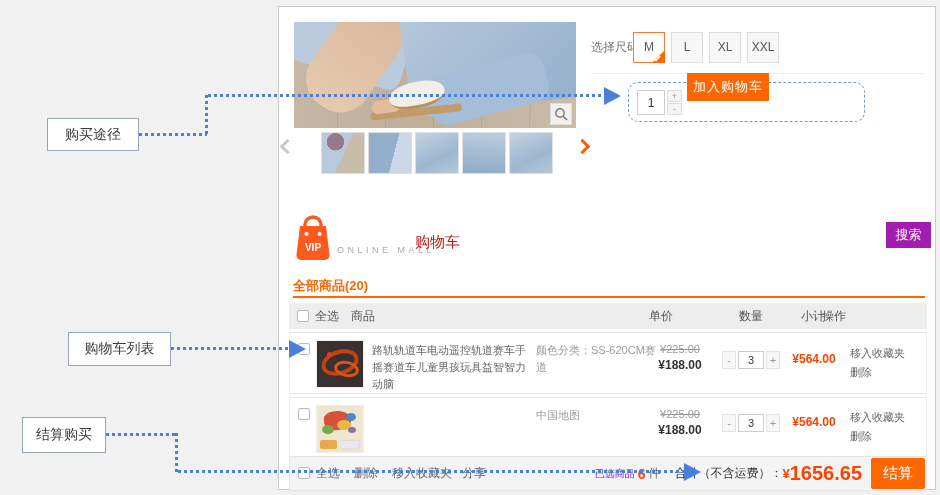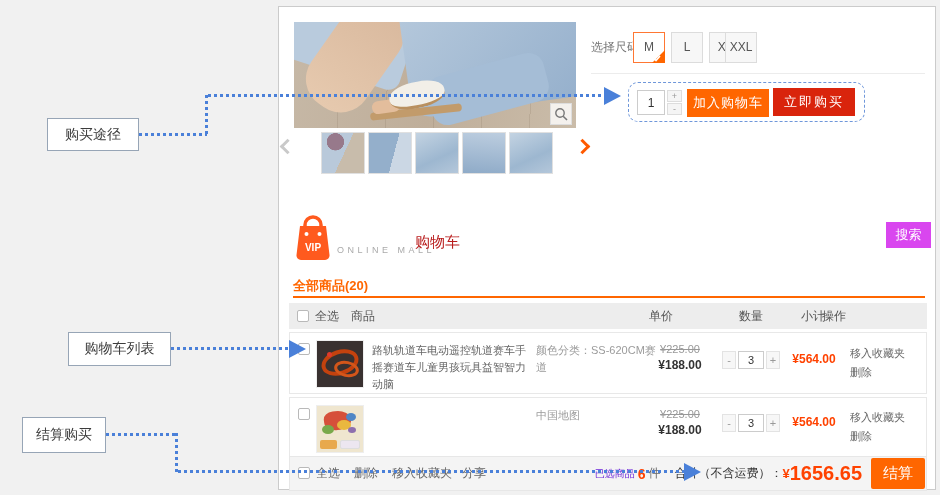--- a/index.html
+++ b/index.html
@@ -27,31 +27,31 @@
   
   .size-label { position:absolute; left:312px; top:32px; font-size:12px; color:#757575; }
   .size-btn { position:absolute; top:25px; width:32px; height:31px; background:#f7f7f7; border:1px solid #dcdcdc; color:#555; font-size:12px; text-align:center; line-height:29px; cursor:pointer; }
   .size-on { background:#fff; border:1px solid #ff7733; position:absolute; }
   .size-on::after { content:''; position:absolute; right:-1px; bottom:-1px; width:0; height:0; border-left:13px solid transparent; border-bottom:13px solid #ff6600; }
   .size-check { position:absolute; right:0; bottom:-1px; z-index:2; }
   .top-divider { position:absolute; left:312px; top:66px; width:334px; border-top:1px solid #ececec; }
   .blue-rect { position:absolute; left:349px; top:75px; width:237px; height:40px; border:1px dashed #6f97da; border-radius:10px; }
   .qty-box { position:absolute; left:358px; top:83px; width:28px; height:25px; border:1px solid #ccc; text-align:center; font-size:12px; color:#333; background:#fff; }
   .spin { position:absolute; left:388px; width:15px; height:12px; background:#f5f5f5; border:1px solid #ddd; font-size:9px; color:#999; text-align:center; line-height:10px; cursor:pointer; }
-  .btn-cart { position:absolute; left:408px; top:82px; width:82px; height:28px; background:#ff6600; color:#fff; border:none; font-size:13px; letter-spacing:1px; cursor:pointer; font-family:inherit; }
+  .btn-cart { position:absolute; left:408px; top:66px; width:82px; height:28px; background:#ff6600; color:#fff; border:none; font-size:13px; letter-spacing:1px; cursor:pointer; font-family:inherit; }
   .btn-buy  { position:absolute; left:494px; top:81px; width:82px; height:28px; background:#d9240c; color:#fff; border:none; font-size:13px; letter-spacing:2px; cursor:pointer; font-family:inherit; }
   .tip { position:absolute; left:350px; top:124px; font-size:11px; color:#a3a3a3; }
 
   
   .brand-title { position:absolute; left:57px; top:211px; font-size:21px; font-weight:bold; color:#2b2b2b; letter-spacing:1px; }
   .brand-sub { position:absolute; left:58px; top:238px; font-size:9px; color:#aaa; letter-spacing:3.5px; }
   .page-name { position:absolute; left:136px; top:226px; font-size:15px; color:#b91c1c; }
   .search-input { position:absolute; left:347px; top:215px; width:260px; height:26px; border:1px solid #ff6600; padding:0 6px; font-size:10px; color:#333; outline:none; font-family:inherit; }
   .search-input::placeholder { color:#b8b8b8; }
-  .search-btn { position:absolute; left:607px; top:215px; width:45px; height:26px; background:#d946ef; color:#fff; border:none; font-size:13px; cursor:pointer; font-family:inherit; }
+  .search-btn { position:absolute; left:607px; top:215px; width:45px; height:26px; background:#a21caf; color:#fff; border:none; font-size:13px; cursor:pointer; font-family:inherit; }
 
   
   .sec-title { position:absolute; left:14px; top:270px; font-size:13px; font-weight:bold; color:#ff6600; }
   .orange-line { position:absolute; left:14px; top:289px; width:632px; height:2px; background:#ff6600; }
   .thead { position:absolute; left:10px; top:296px; width:638px; height:26px; background:#ededed; font-size:12px; color:#555; }
   .thead span { position:absolute; line-height:26px; }
   .cb { width:12px; height:12px; background:#fff; border:1px solid #b9b9b9; border-radius:2px; display:inline-block; cursor:pointer; }
   .row { position:absolute; left:10px; width:638px; background:#fff; border:1px solid #e8e8e8; }
   .row-title { position:absolute; left:82px; top:9px; width:158px; font-size:11px; color:#666; line-height:17px; cursor:pointer; }
   .row-spec { position:absolute; left:246px; top:9px; width:130px; font-size:11px; color:#9b9b9b; line-height:17px; }
@@ -109,29 +109,28 @@
   <div class="thumb" style="left:230px;"></div>
   <span class="abs chev-r" style="left:298px;top:134px;"></span>
 
   <span class="size-label">选择尺码:</span>
   <div class="size-btn size-on" style="left:354px;">M</div>
   <svg class="size-check" style="left:374px;top:48px;" width="8" height="7" viewBox="0 0 8 7">
       <polyline points="1,3.5 3,5.5 7,1" fill="none" stroke="#fff" stroke-width="1.6"></polyline>
     </svg>
   <div class="size-btn" style="left:392px;">L</div>
   <div class="size-btn" style="left:430px;">XL</div>
-  <div class="size-btn" style="left:446px;">XXL</div>
+  <div class="size-btn" style="left:468px;">XXL</div>
   <div class="top-divider"></div>
 
   <div class="blue-rect"></div>
   <input class="qty-box" value="1" style="">
   <div class="spin" style="top:83px;">+</div>
   <div class="spin" style="top:96px;">-</div>
   <button class="btn-cart">加入购物车</button>
-  <button class="btn-buy">立即购买</button>
 
   <svg class="abs" style="left:15px;top:206px;" width="38" height="48" viewBox="0 0 38 48">
     <path d="M11 16 v-4 a8 8 0 0 1 16 0 v4" fill="none" stroke="#ff5a1e" stroke-width="3.5"></path>
     <path d="M6 13 h26 l3.5 29 a4.5 4.5 0 0 1 -4.5 5 H7 a4.5 4.5 0 0 1 -4.5 -5 Z" fill="#ff5a1e"></path>
     <circle cx="12.5" cy="21" r="2" fill="#fff"></circle>
     <circle cx="25.5" cy="21" r="2" fill="#fff"></circle>
     <text x="19" y="38" text-anchor="middle" font-size="10" font-weight="bold" fill="#fff">VIP</text>
   </svg>
   <div class="brand-sub">ONLINE MALL</div>
   <div class="page-name">购物车</div>

